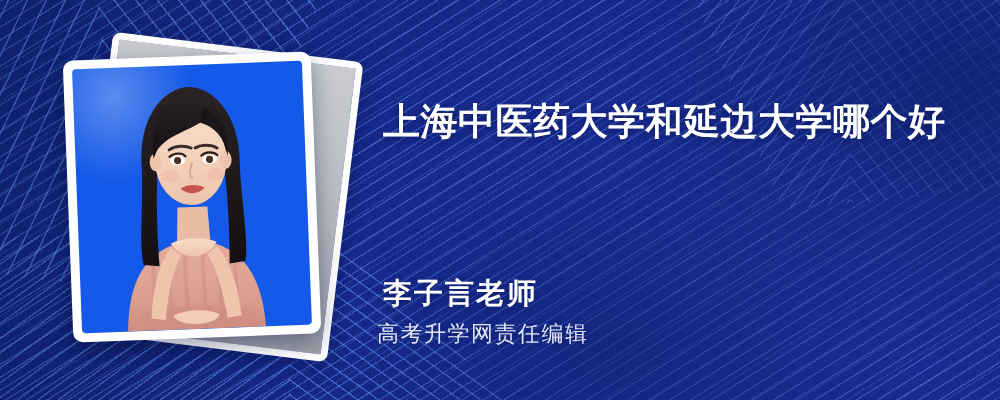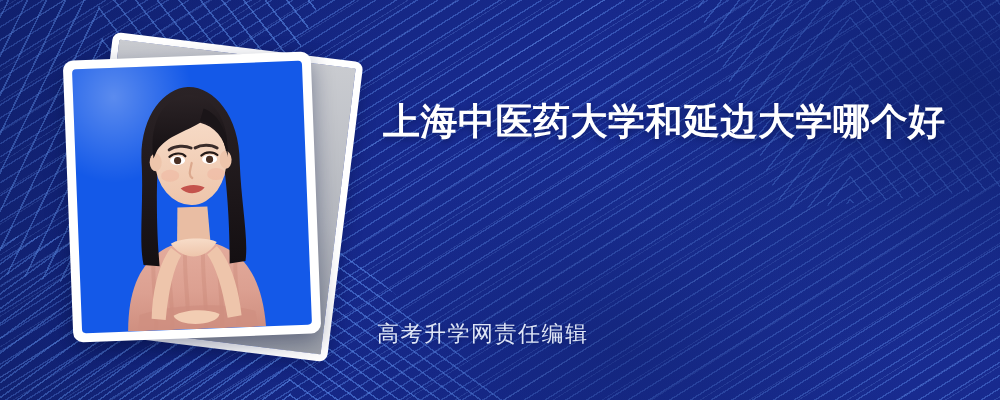--- a/index.html
+++ b/index.html
@@ -311,16 +311,17 @@
           <path d="M138 182 C150 196 158 222 160 252 L146 254 C142 224 136 202 128 190 Z" fill="#eec5ab"></path>
 
           <path d="M92 250 C104 244 126 244 138 250 C136 262 96 262 92 250 Z" fill="#f2cdb3"></path>
         </svg>
       </div>
     </div>
   </div>
 
   <div class="title">上海中医药大学和延边大学哪个好</div>
 
+  <div class="author">李子言老师</div>
 
   <div class="role">高考升学网责任编辑</div>
 
 </div>
 
 </body></html>

